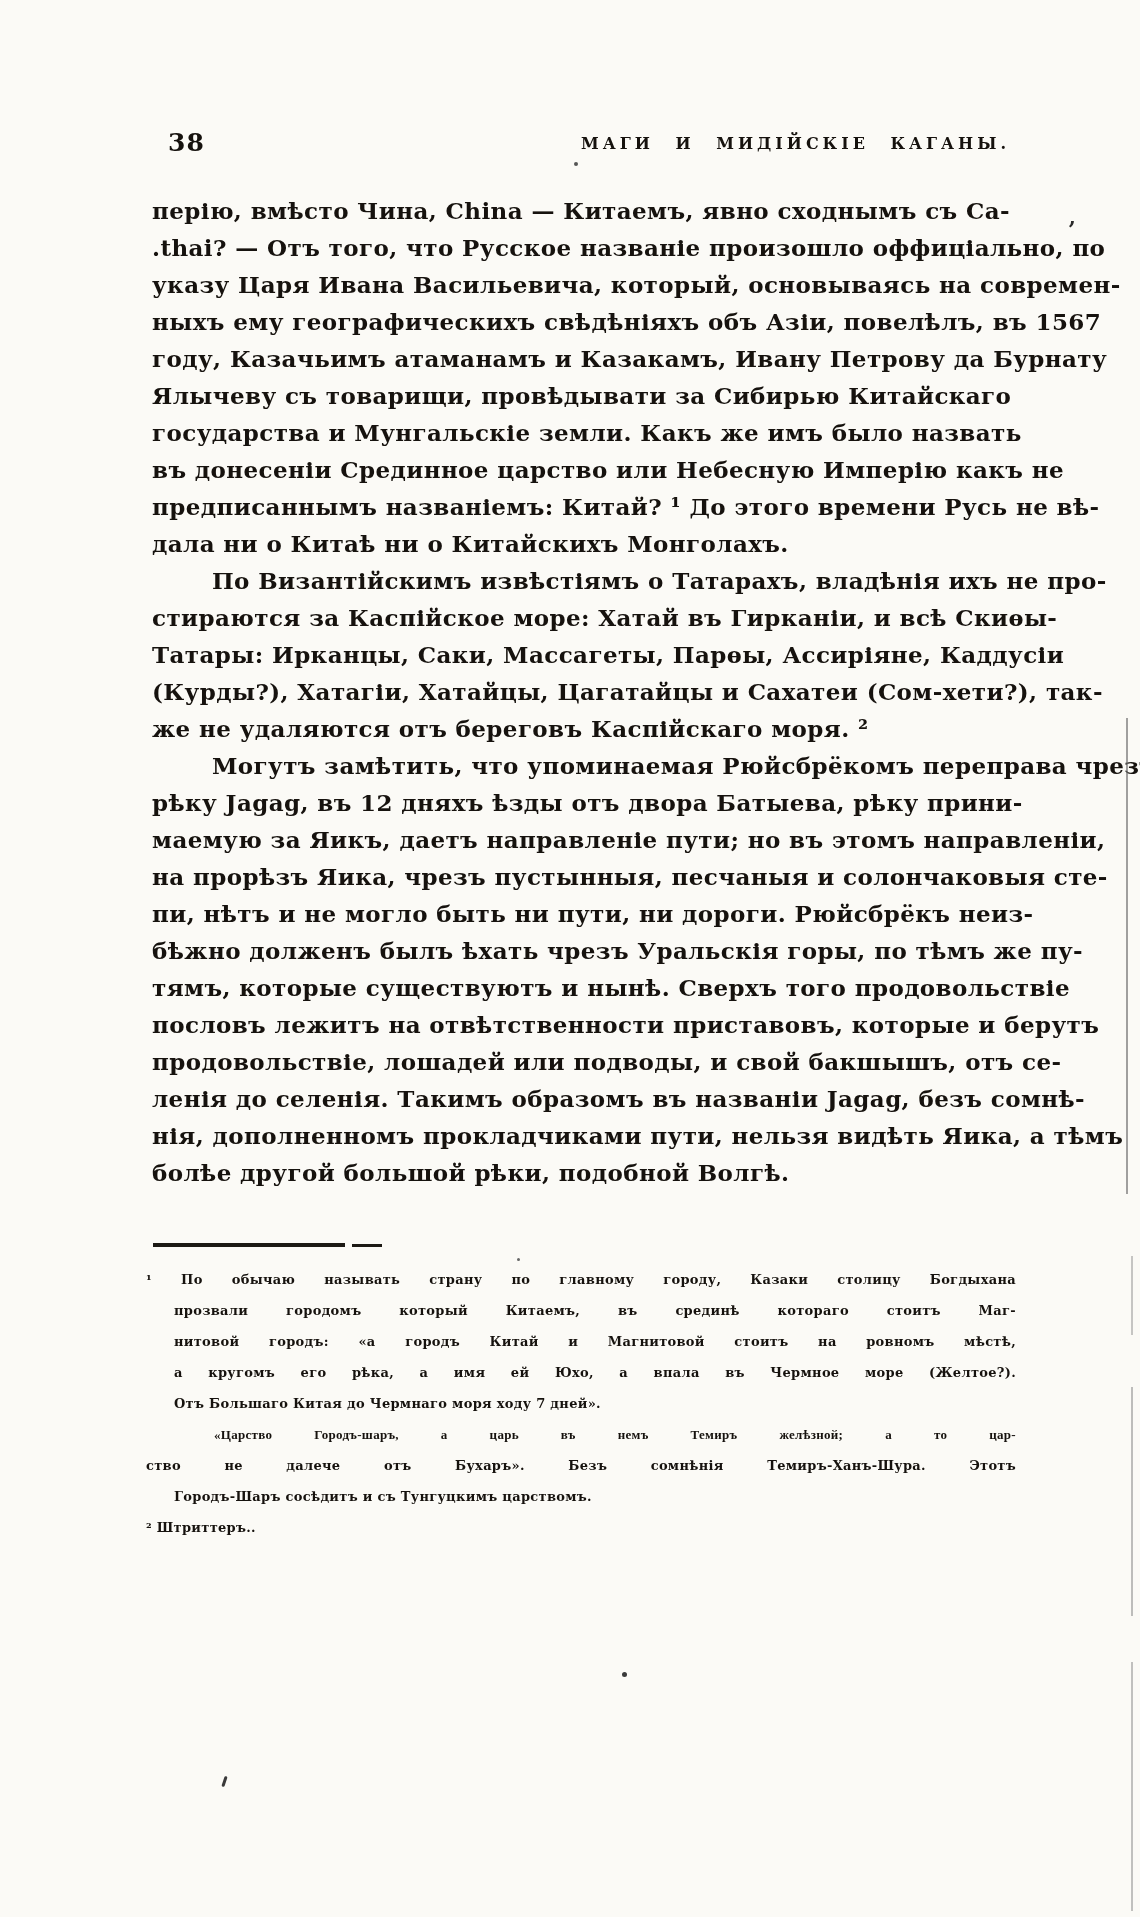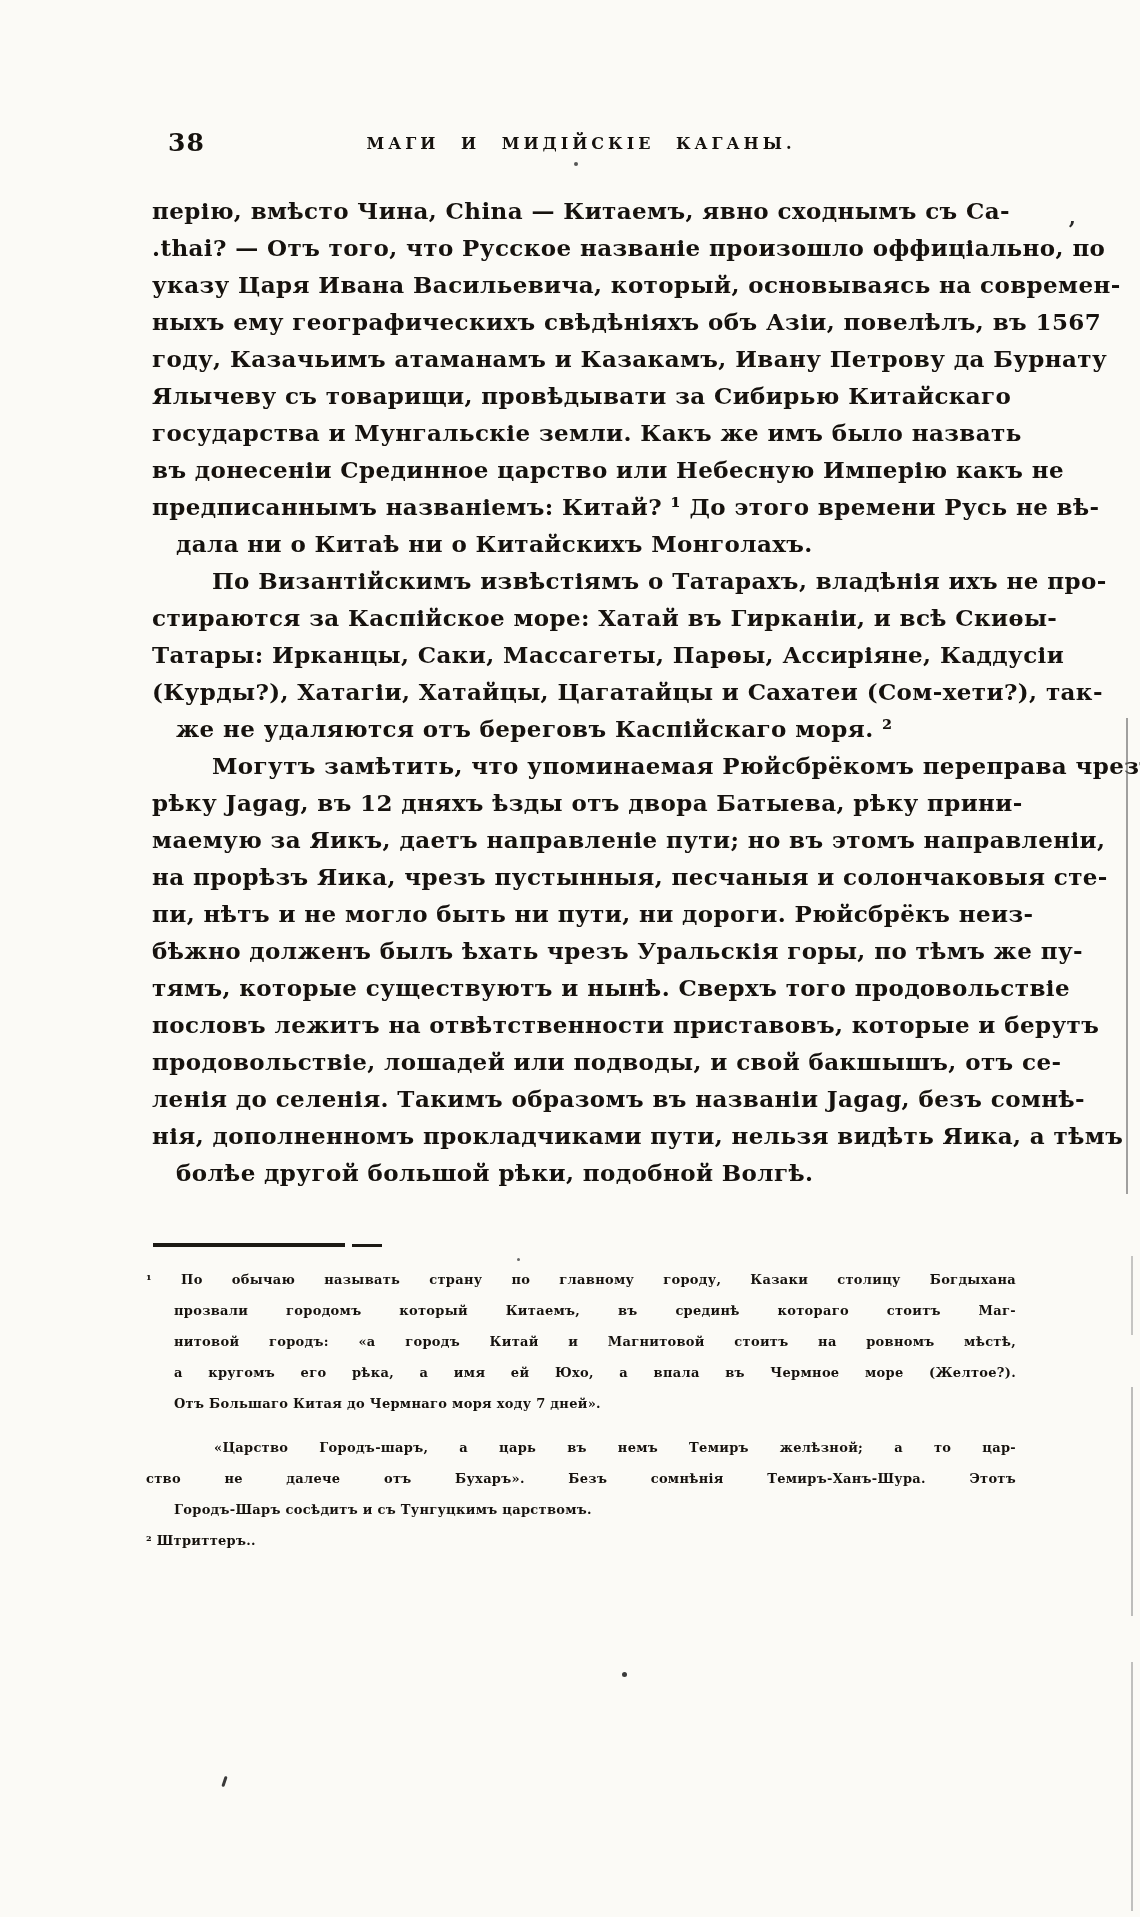--- a/index.html
+++ b/index.html
@@ -12,55 +12,55 @@
     color:#16120e;
   }
   .page{position:absolute;inset:0;}
   
   .pagenum{
     position:absolute;left:152px;top:128px;
     font-size:25px;font-weight:700;letter-spacing:1px;margin-left:16px;
   }
   .running-header{
     position:absolute;left:152px;top:134px;width:858px;
-    text-align:center;
+    text-align:right;
     font-size:16px;font-weight:700;
     letter-spacing:4px;word-spacing:12px;
   }
   
   .body-text{
     position:absolute;left:152px;top:192px;width:858px;
     font-weight:700;
   }
   .line{
     height:37px;line-height:37px;font-size:23px;
     letter-spacing:.4px;
     white-space:nowrap;
     text-align:justify;text-align-last:justify;
   }
-  .line.end{text-align-last:left;margin-left:24px;}
+  .line.end{text-align-last:left;}
   .line.ind{text-indent:60px;}
   
   .fn-sep{position:absolute;left:153px;top:1243px;width:192px;height:4px;background:#1c1914;}
   .fn-sep-dash{position:absolute;left:352px;top:1244px;width:30px;height:3px;background:#1c1914;}
   
   .footnotes{
     position:absolute;left:146px;top:1264px;width:870px;
     font-weight:700;
   }
   .fl{
     height:31px;line-height:31px;font-size:13px;
     letter-spacing:.3px;
     white-space:nowrap;
     text-align:justify;text-align-last:justify;
   }
   .fl.end{text-align-last:left;}
   .fl.p28{padding-left:28px;}
   .fl.p68{padding-left:68px;}
-  .fl.gap{margin-top:13px;}
+  .fl.gap{font-family:Liberation Serif, serif;}
   
   .vline1{position:absolute;left:1126px;top:718px;width:2px;height:476px;background:#6e6e6e;opacity:.65;}
   .vline2{position:absolute;left:1131px;top:1256px;width:2px;height:655px;
     background:linear-gradient(#999 0 12%,transparent 12% 20%,#8a8a8a 20% 55%,transparent 55% 62%,#909090 62% 100%);
     opacity:.55;}
   .apostrophe{position:absolute;left:1068px;top:216px;font-size:22px;font-weight:700;color:#2a2a2a;}
   .speck1{position:absolute;left:622px;top:1672px;width:5px;height:5px;border-radius:50%;background:#3a3a3a;}
   .speck2{position:absolute;left:223px;top:1776px;width:3px;height:11px;background:#3a3a3a;transform:rotate(18deg);border-radius:2px;}
   .speck3{position:absolute;left:574px;top:162px;width:4px;height:4px;border-radius:50%;background:#555;}
   .speck4{position:absolute;left:517px;top:1258px;width:3px;height:3px;border-radius:50%;background:#666;}

